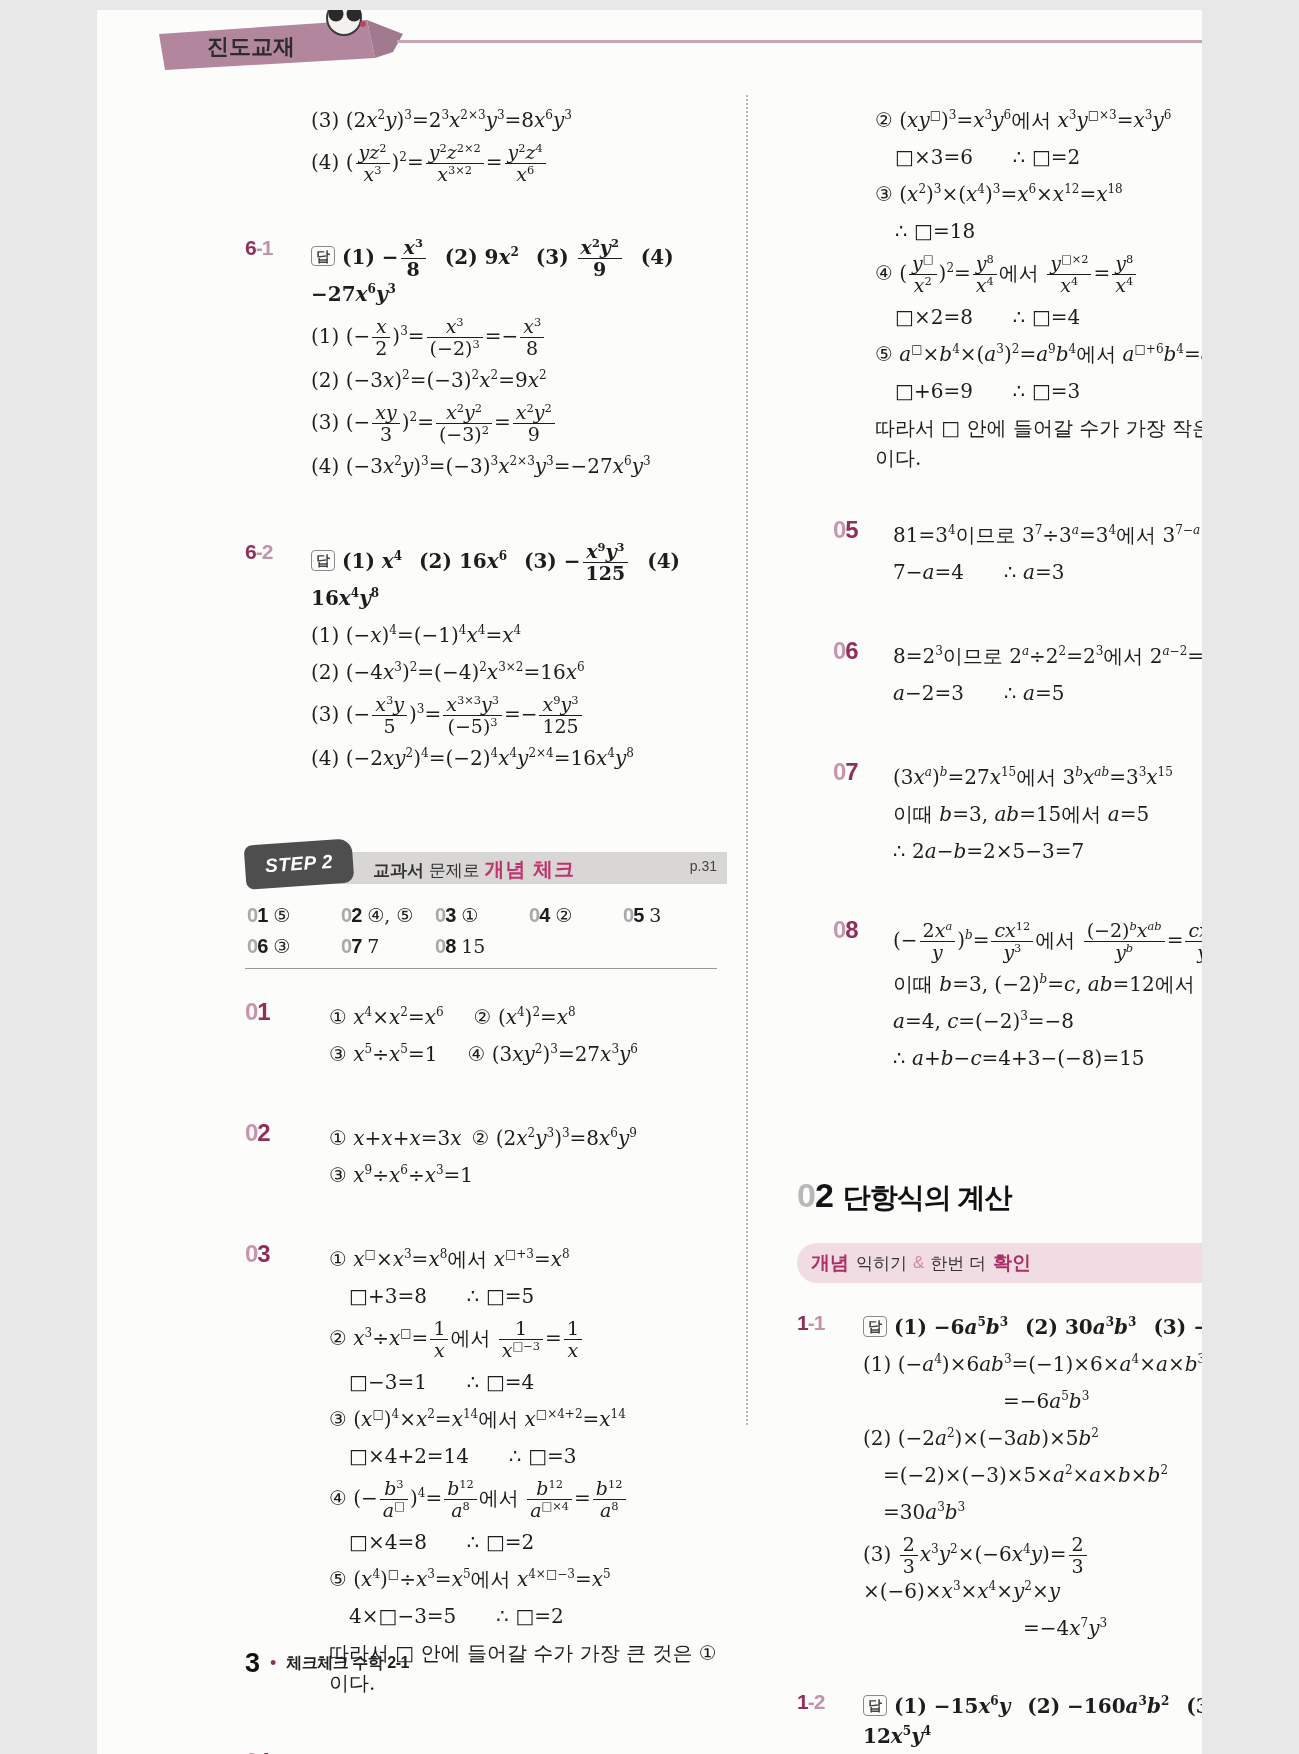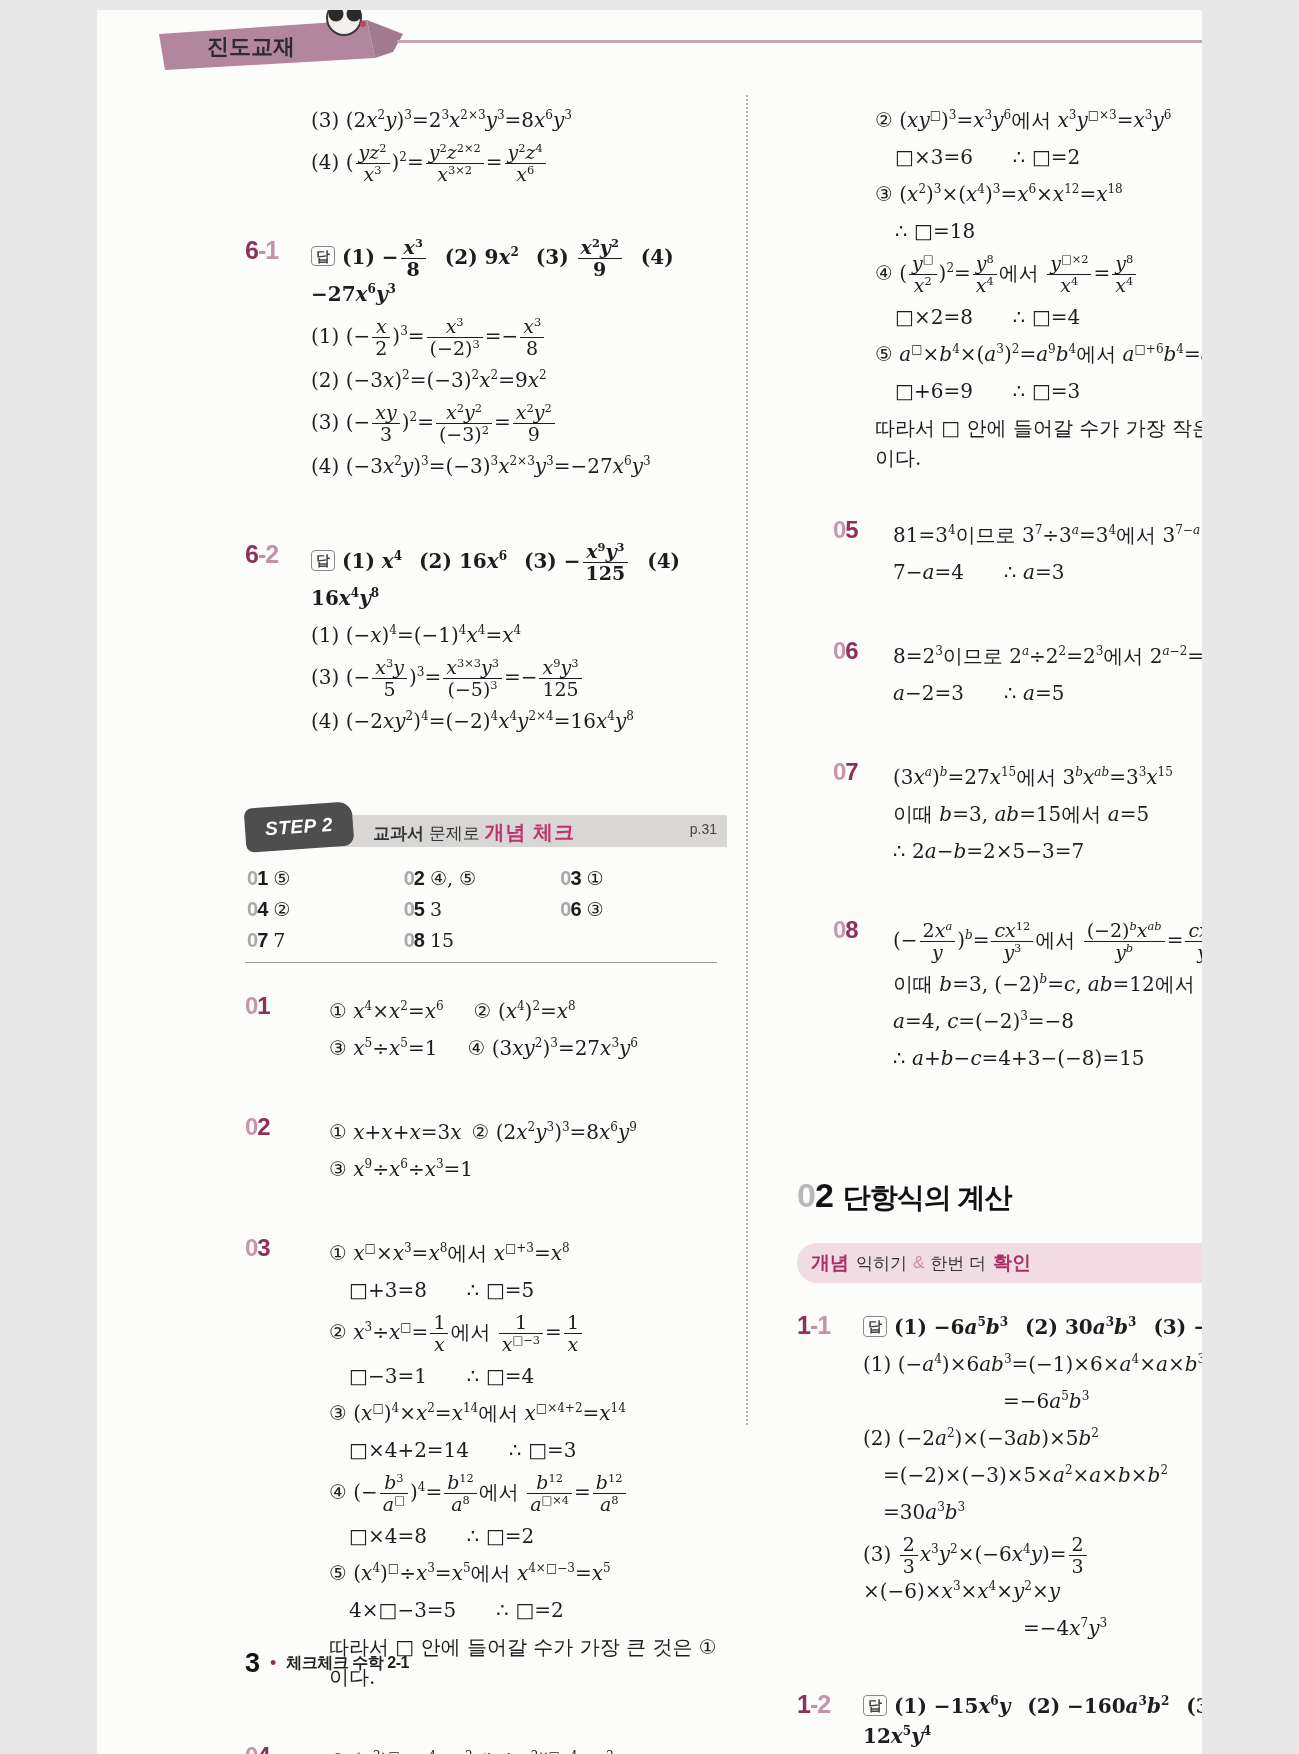--- a/index.html
+++ b/index.html
@@ -15,21 +15,21 @@
   
   .math, .mline{font-family:"DejaVu Serif","DejaVu Sans",serif;font-size:20px;color:#1d1d1d;}
   .mline{margin:7px 0;line-height:1.5;}
   i{font-style:italic;}
   sup{font-size:0.60em;line-height:0;vertical-align:super;letter-spacing:0;}
   .fr{display:inline-flex;flex-direction:column;text-align:center;vertical-align:middle;margin:0 2px;font-size:0.95em;line-height:1.08;}
   .fn{padding:0 3px;border-bottom:1.4px solid #1d1d1d;}
   .fd{padding:0 3px;}
   
   .ex{display:flex;margin-top:46px;}
-  .ex .exnum{flex:none;width:66px;font-weight:800;font-size:25px;letter-spacing:-1px;padding-top:6px;}
+  .ex .exnum{flex:none;width:66px;font-weight:800;font-size:21px;letter-spacing:-1px;padding-top:6px;}
   .exnum .t0{color:#8e2f5c;} .exnum .t1{color:#c493ab;}
   .ex .body{flex:1;}
   .ansline{font-weight:700;}
   .ansline .fn{border-bottom-width:1.8px;}
   .chip{display:inline-block;border:1.6px solid #8a8a8a;border-radius:4px;font-family:"Liberation Sans",sans-serif;
         font-size:14px;font-weight:700;color:#444;padding:0px 4px;margin-right:7px;vertical-align:3px;line-height:1.35;}
   
   .prob{display:flex;margin-top:40px;gap:18px;}
   .prob .pnum{flex:none;width:66px;font-weight:800;font-size:24px;letter-spacing:-1px;padding-top:3px;}
   .pnum .t0{color:#c795ae;} .pnum .t1{color:#8e2f5c;}
@@ -39,21 +39,21 @@
   .stepwrap{position:relative;margin-top:62px;height:46px;}
   .stepbar{position:absolute;left:52px;right:-10px;top:10px;height:32px;background:#d8d7d5;}
   .stepbadge{position:absolute;left:0;top:0;width:108px;height:44px;background:#4e4e4e;border-radius:8px 14px 10px 8px;
              transform:rotate(-4deg);display:flex;align-items:center;justify-content:center;
              color:#fff;font-style:italic;font-weight:800;font-size:19px;letter-spacing:0.5px;}
   .steptxt{position:absolute;left:128px;top:14px;font-size:17px;color:#333;}
   .steptxt .b{font-weight:800;}
   .steptxt .accent{color:#c0326e;font-weight:800;font-size:20px;letter-spacing:1px;}
   .steppage{position:absolute;right:0px;top:16px;font-size:14px;color:#444;}
   
-  .agrid{display:grid;grid-template-columns:repeat(3,1fr);row-gap:8px;margin-top:14px;padding:2px 0 10px 2px;
+  .agrid{display:grid;grid-template-columns:repeat(5,1fr);row-gap:8px;margin-top:14px;padding:2px 0 10px 2px;
          border-bottom:1.6px solid #9a9a9a;}
   .agitem{font-family:"DejaVu Serif","DejaVu Sans",serif;font-size:19px;white-space:nowrap;}
   .ansnum{font-family:"Liberation Sans",sans-serif;font-weight:800;font-size:20px;letter-spacing:-1px;margin-right:6px;}
   .ansnum .t0{color:#a9a9a9;} .ansnum .t1{color:#1c1c1c;}
   
   .sechdr{margin-top:96px;font-weight:800;}
   .secnum{font-size:34px;letter-spacing:-1px;margin-right:10px;}
   .secnum .t0{color:#b8b8b8;} .secnum .t1{color:#141414;}
   .sectitle{font-size:28px;color:#111;letter-spacing:-1px;}
   .banner{position:relative;margin-top:26px;height:40px;background:#f2dce4;border-radius:20px;
@@ -147,20 +147,21 @@
       <div class="exnum"><span class="t0">6</span><span class="t1">-2</span></div>
       <div class="body">
         <div class="mline ansline">
           <span class="chip">답</span><span>(1) <i>x</i><sup>4</sup>  (2) 16<i>x</i><sup>6</sup>  (3) −<span class="fr">
                 <span class="fn"><i>x</i><sup>9</sup><i>y</i><sup>3</sup></span>
                 <span class="fd">125</span>
               </span>  (4) 16<i>x</i><sup>4</sup><i>y</i><sup>8</sup></span>
         </div>
         <div>
             <div class="mline">(1) (−<i>x</i>)<sup>4</sup>=(−1)<sup>4</sup><i>x</i><sup>4</sup>=<i>x</i><sup>4</sup></div>
+            <div class="mline">(2) (−4<i>x</i><sup>3</sup>)<sup>2</sup>=(−4)<sup>2</sup><i>x</i><sup>3×2</sup>=16<i>x</i><sup>6</sup></div>
             <div class="mline">(3) (−<span class="fr">
                 <span class="fn"><i>x</i><sup>3</sup><i>y</i></span>
                 <span class="fd">5</span>
               </span>)<sup>3</sup>=<span class="fr">
                 <span class="fn"><i>x</i><sup>3×3</sup><i>y</i><sup>3</sup></span>
                 <span class="fd">(−5)<sup>3</sup></span>
               </span>=−<span class="fr">
                 <span class="fn"><i>x</i><sup>9</sup><i>y</i><sup>3</sup></span>
                 <span class="fd">125</span>
               </span></div>

